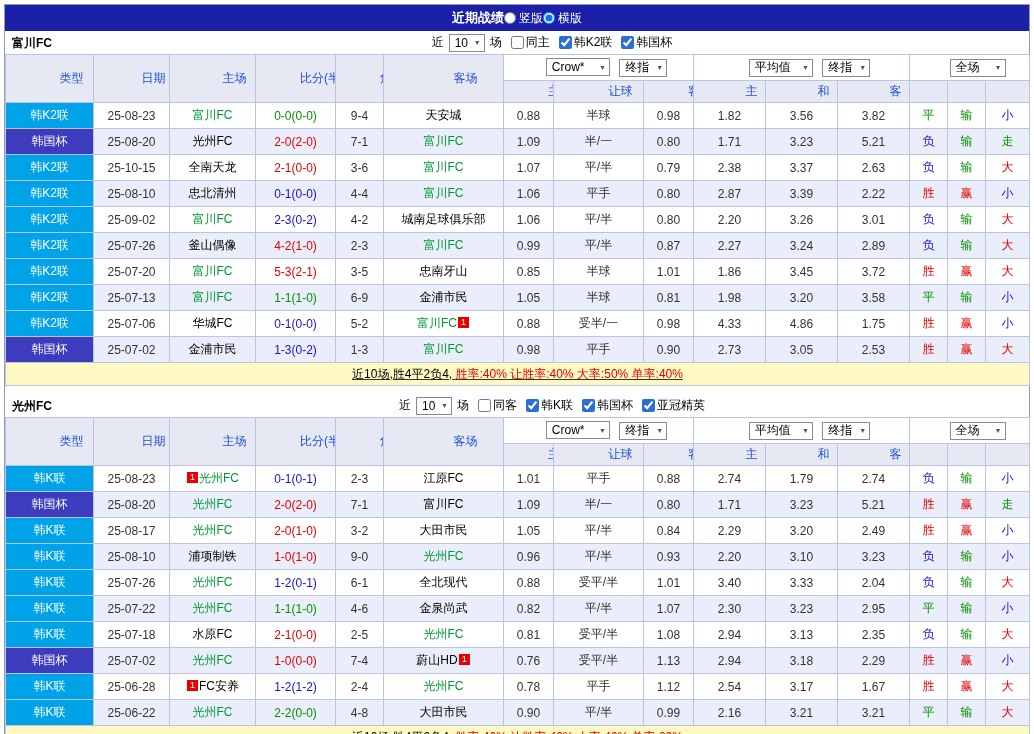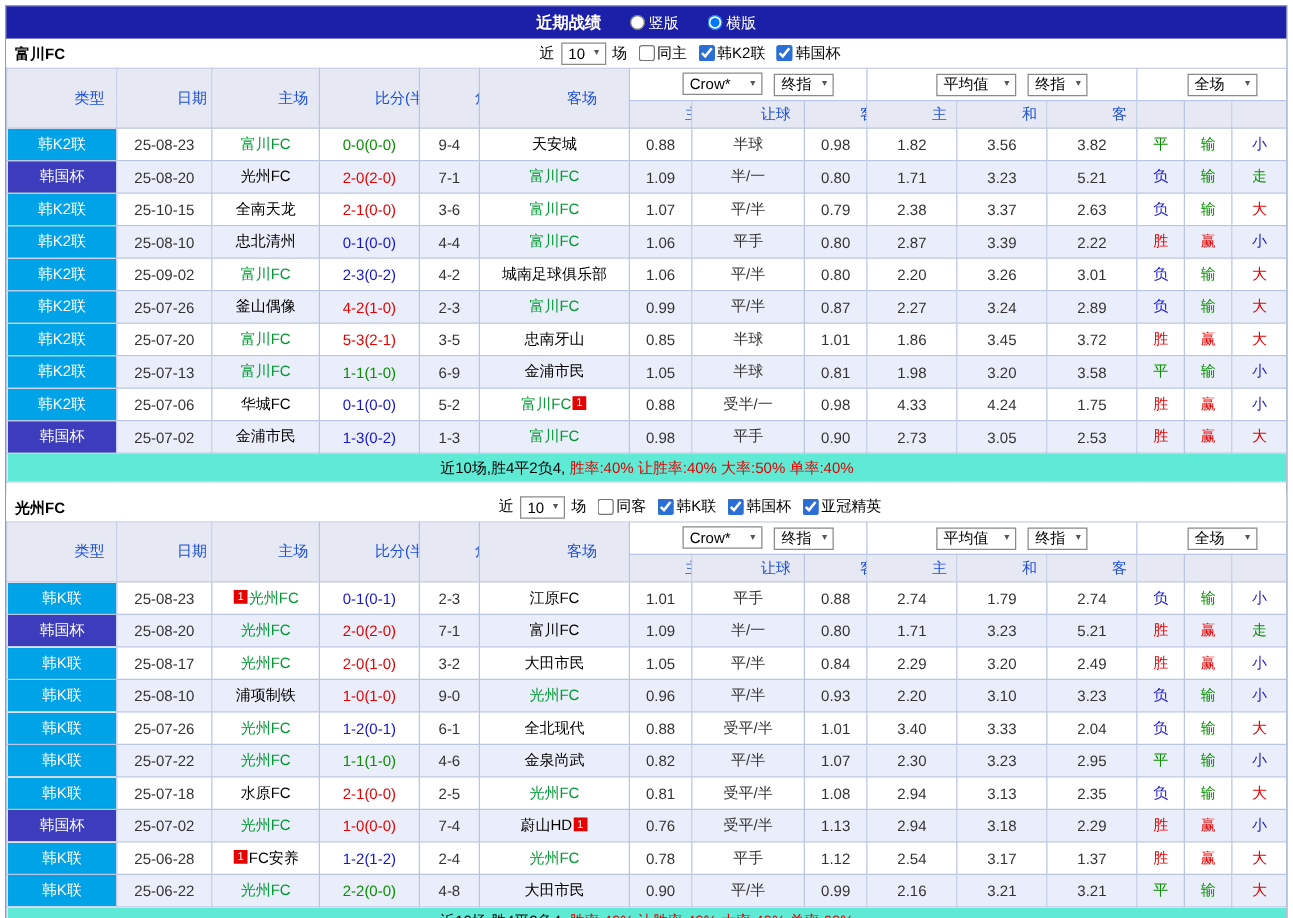--- a/index.html
+++ b/index.html
@@ -1,40 +1,40 @@
 <!DOCTYPE html>
 <html><head>
 <meta charset="utf-8">
 <style>
   html,body{margin:0;padding:0;background:#fff;}
   body{width:1034px;font-family:"Liberation Sans","DejaVu Sans",sans-serif;font-size:12px;color:#333;}
   .page{margin:4px;border:1px solid #8f9bb3;background:#fff;}
   
-  .titlebar{height:26px;background:#1c1fa8;color:#fff;display:flex;align-items:center;justify-content:center;gap:23px;}
+  .titlebar{height:26px;background:#1c1fa8;color:#fff;display:flex;align-items:center;justify-content:center;gap:0;}
   .titlebar .ttl{font-weight:bold;font-size:13px;}
   .rlab{display:inline-flex;align-items:center;gap:3px;font-size:12px;color:#fff;cursor:pointer;}
   input[type=radio]{width:12px;height:12px;margin:0;}
   
   .fbar{position:relative;height:23px;display:flex;align-items:center;justify-content:center;background:#fff;padding-left:70px;}
   .fbar .team{position:absolute;left:7px;top:4px;font-weight:bold;color:#000;font-size:12px;}
   .fitems{display:inline-flex;align-items:center;}
   .ftxt{color:#000;margin:0 2px;}
   .cbl{display:inline-flex;align-items:center;color:#000;cursor:pointer;margin-right:2px;}
   input[type=checkbox]{width:13px;height:13px;margin:0 2px 0 7px;accent-color:#2b6fd6;}
   
   .sel{display:inline-flex;align-items:center;justify-content:space-between;border:1px solid #8a8a8a;background:#fff;height:18px;padding:0 3px 0 5px;margin:0 3px;color:#000;cursor:pointer;box-sizing:border-box;}
   .arr{font-size:7px;color:#555;margin-left:5px;}
   
   table{width:100%;border-collapse:collapse;table-layout:fixed;}
   td,th{border:1px solid #b9c5e2;text-align:center;font-size:12px;font-weight:normal;overflow:hidden;white-space:nowrap;padding:0;}
   th.hd{background:#e6e9f4;height:21px;color:#1d4ed8;padding-left:44px;}
   th.ddc{background:#fff;height:25px;padding-left:16px;}
   tbody td{height:25px;color:#333;}
   tbody tr:nth-child(even){background:#eaeefa;}
-  tr.foot td{height:22px;background:#5eead4;}
+  tr.foot td{height:22px;background:#fef9c3;text-decoration:underline;}
   .lg{color:#fff;}
   .lgk{background:#00a2e8;color:#fff;}
   .lgc{background:#3c3cbc;color:#fff;}
   .red{color:#e60000;}
   .blue{color:#1414cf;}
   .green{color:#089000;}
   .tname{color:#000;cursor:pointer;}
   .tname.self{color:#009933;}
   .badge{display:inline-block;background:#e60000;color:#fff;font-size:9px;line-height:11px;width:11px;height:11px;margin:0 1px;vertical-align:2px;}
   .fb{color:#000;}
@@ -288,21 +288,21 @@
             <td class="lg lgk">韩K2联</td>
             <td>25-07-06</td>
             <td><span class="tname">华城FC</span></td>
             <td class="blue">0-1(0-0)</td>
             <td>5-2</td>
             <td><span class="tname self">富川FC</span><span class="badge">1</span></td>
             <td>0.88</td>
             <td>受半/一</td>
             <td>0.98</td>
             <td>4.33</td>
-            <td>4.24</td>
+            <td>4.86</td>
             <td>1.75</td>
             <td class="red">胜</td>
             <td class="red">赢</td>
             <td class="blue">小</td>
           </tr>
           <tr>
             <td class="lg lgc">韩国杯</td>
             <td>25-07-02</td>
             <td><span class="tname">金浦市民</span></td>
             <td class="blue">1-3(0-2)</td>
@@ -562,21 +562,21 @@
             <td>25-06-28</td>
             <td><span class="badge">1</span><span class="tname">FC安养</span></td>
             <td class="blue">1-2(1-2)</td>
             <td>2-4</td>
             <td><span class="tname self">光州FC</span></td>
             <td>0.78</td>
             <td>平手</td>
             <td>1.12</td>
             <td>2.54</td>
             <td>3.17</td>
-            <td>1.37</td>
+            <td>1.67</td>
             <td class="red">胜</td>
             <td class="red">赢</td>
             <td class="red">大</td>
           </tr>
           <tr>
             <td class="lg lgk">韩K联</td>
             <td>25-06-22</td>
             <td><span class="tname self">光州FC</span></td>
             <td class="green">2-2(0-0)</td>
             <td>4-8</td>

